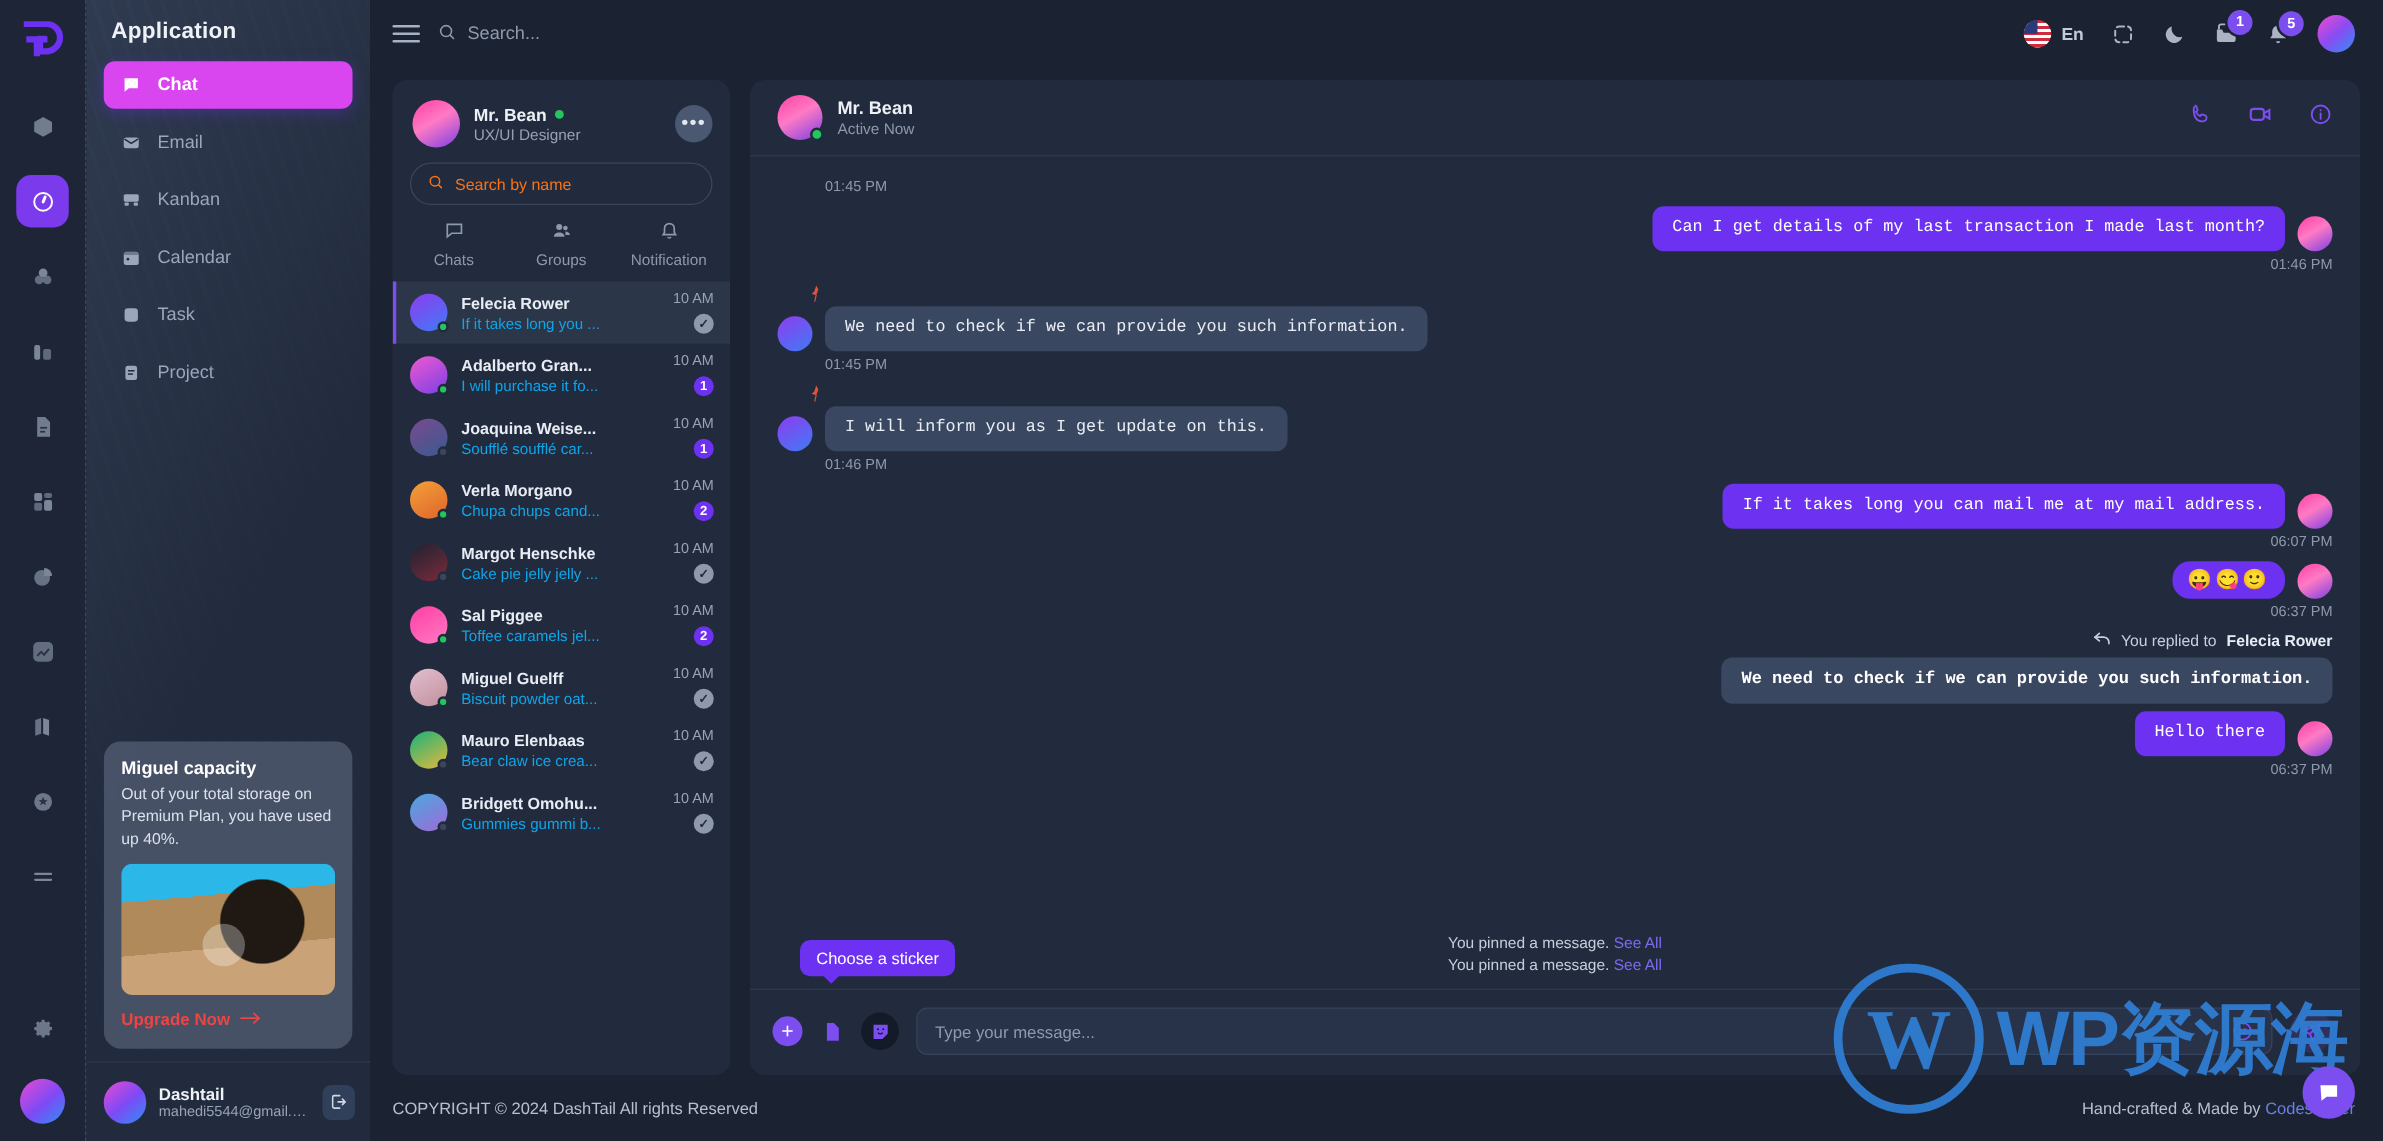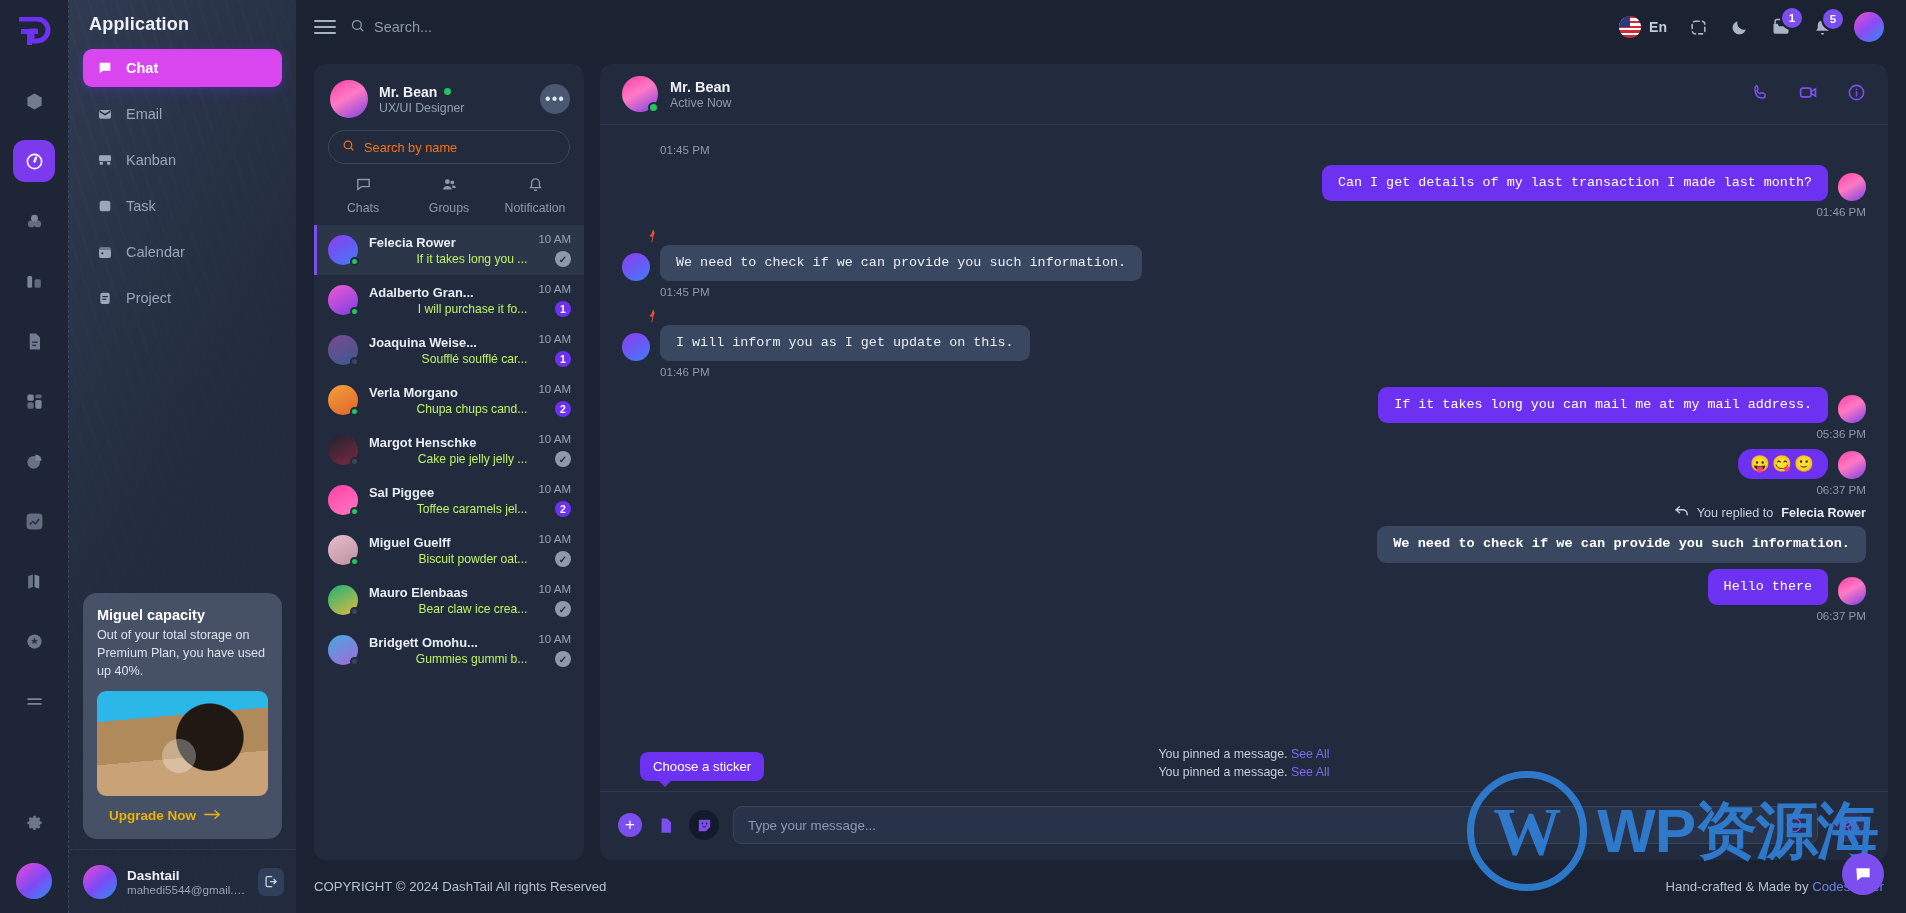--- a/index.html
+++ b/index.html
@@ -74,21 +74,21 @@
     margin-top:10px; height:105px; border-radius:9px;
     background:
       radial-gradient(circle at 66% 44%, #201812 0 26%, rgba(0,0,0,0) 27%),
       linear-gradient(175deg,#2bb7e8 0 26%, #b08a5a 26% 62%, #caa277 62% 100%);
     position: relative; overflow: hidden;
   }
   .storage-img::after{
     content:""; position:absolute; left:38%; top:46%; width:34px; height:34px;
     border-radius:50%; background:rgba(255,255,255,.30);
   }
-  .storage-cta { display:flex; align-items:flex-start; gap:8px; color:#eab308; font-size:13.5px; font-weight:600; margin-top:12px;margin-left:12px; }
+  .storage-cta { display:flex; align-items:flex-start; gap:8px; color:#ef4444; font-size:13.5px; font-weight:600; margin-top:12px; }
 
   .profile {
     height:64px; display:flex; align-items:center; gap:10px;
     padding:0 12px 0 14px; border-top:1px solid rgba(255,255,255,.06);
   }
   .profile-av { width:34px;height:34px;border-radius:50%;flex:0 0 34px;
     background:linear-gradient(140deg,#e94ad4,#7d4af5 52%,#2f8ff5); }
   .profile-meta { flex:1 1 auto; min-width:0; }
   .profile-name { color:#eef1f6; font-size:13.5px; font-weight:700; }
   .profile-mail { color:#97a3b7; font-size:11.6px; white-space:nowrap; overflow:hidden; text-overflow:ellipsis; }
@@ -140,21 +140,21 @@
   .c-item { display:flex; align-items:center; gap:11px; padding:8px 13px 8px 14px; position:relative; }
   .c-item.active { background:#2b3648; }
   .c-item.active::before { content:""; position:absolute; left:0; top:0; bottom:0; width:3px; background:#7c4ef0; }
   .c-item-av { width:30px;height:30px;border-radius:50%;flex:0 0 30px;position:relative; }
   .c-item-av i { position:absolute; right:-1px; bottom:-1px; width:9px;height:9px;border-radius:50%;
     border:2px solid #222b3d; }
   .st-on { background:#22c55e; }
   .st-off { background:#3b465c; }
   .c-item-body { flex:1 1 auto; min-width:0; }
   .c-item-name { color:#e8edf5; font-size:12.9px; font-weight:700; white-space:nowrap; overflow:hidden; text-overflow:ellipsis; }
-  .c-item-msg { color:#bef264; font-size:12.1px; margin-top:2px; white-space:nowrap; overflow:hidden; text-overflow:ellipsis;text-align:right; }
+  .c-item-msg { color:#0ea5e9; font-size:12.1px; margin-top:2px; white-space:nowrap; overflow:hidden; text-overflow:ellipsis; }
   .c-item-right { display:flex; flex-direction:column; align-items:flex-end; gap:6px; flex:0 0 auto; }
   .c-time { color:#97a3b7; font-size:11.5px; }
   .c-badge { min-width:16px;height:16px;padding:0 4px;border-radius:50%;background:#6d31f2;color:#fff;
     font-size:10.5px; font-weight:700; display:flex; align-items:center; justify-content:center; }
   .c-check { width:16px;height:16px;border-radius:50%;background:#8e99ab;color:#222b3d;
     display:flex;align-items:center;justify-content:center;font-size:10px;font-weight:700; }
 
   
   .chat { flex:1 1 auto; background:#222b3d; border-radius:12px; display:flex; flex-direction:column; min-width:0; overflow:hidden; }
   .chat-head { display:flex; align-items:center; gap:12px; padding:12px 22px; border-bottom:1px solid #2d394d; flex:0 0 auto; }
@@ -339,34 +339,34 @@
               <rect x="3" y="5" width="18" height="9" rx="2"></rect>
               <rect x="4" y="15" width="5" height="4" rx="1"></rect>
               <rect x="15" y="15" width="5" height="4" rx="1"></rect>
             </svg>
         </span>
         <span>Kanban</span>
       </div>
       <div class="nav-item">
         <span class="nav-ico">
           <svg width="16" height="16" viewBox="0 0 24 24" fill="currentColor">
-              <rect x="4" y="4" width="16" height="16" rx="4"></rect>
+              <rect x="3" y="5" width="18" height="16" rx="3"></rect>
+              <rect x="3" y="5" width="18" height="4" fill="#222b3d" opacity=".35"></rect>
+              <circle cx="8" cy="14" r="1.6" fill="#222b3d"></circle>
             </svg>
         </span>
-        <span>Task</span>
+        <span>Calendar</span>
       </div>
       <div class="nav-item">
         <span class="nav-ico">
           <svg width="16" height="16" viewBox="0 0 24 24" fill="currentColor">
-              <rect x="3" y="5" width="18" height="16" rx="3"></rect>
-              <rect x="3" y="5" width="18" height="4" fill="#222b3d" opacity=".35"></rect>
-              <circle cx="8" cy="14" r="1.6" fill="#222b3d"></circle>
+              <rect x="4" y="4" width="16" height="16" rx="4"></rect>
             </svg>
         </span>
-        <span>Calendar</span>
+        <span>Task</span>
       </div>
       <div class="nav-item">
         <span class="nav-ico">
           <svg width="16" height="16" viewBox="0 0 24 24" fill="currentColor">
               <rect x="5" y="4" width="14" height="17" rx="3"></rect>
               <rect x="8" y="9" width="8" height="1.8" fill="#222b3d"></rect>
               <rect x="8" y="13" width="6" height="1.8" fill="#222b3d"></rect>
             </svg>
         </span>
         <span>Project</span>
@@ -682,21 +682,21 @@
               </svg></div>
             <div class="row ">
               <div class="m-av them"></div>
               <div class="bubble them">I will inform you as I get update on this.</div>
             </div>
             <div class="ts in">01:46 PM</div>
             <div class="row out">
               <div class="bubble me">If it takes long you can mail me at my mail address.</div>
               <div class="m-av me"></div>
             </div>
-            <div class="ts out">05:36 PM</div>
+            <div class="ts out">06:07 PM</div>
             <div class="row out">
               <div class="emoji-bubble">😛😋🙂</div>
               <div class="m-av me"></div>
             </div>
             <div class="ts out">06:37 PM</div>
             <div class="reply-label">
               <span><svg width="14" height="12" viewBox="0 0 16 14" fill="none" stroke="#c7cfdd" stroke-width="1.6" stroke-linecap="round">
                   <path d="M5 2 1 5.5 5 9"></path>
                   <path d="M1 5.5h8a5 5 0 0 1 5 5v1"></path>
                 </svg></span>

